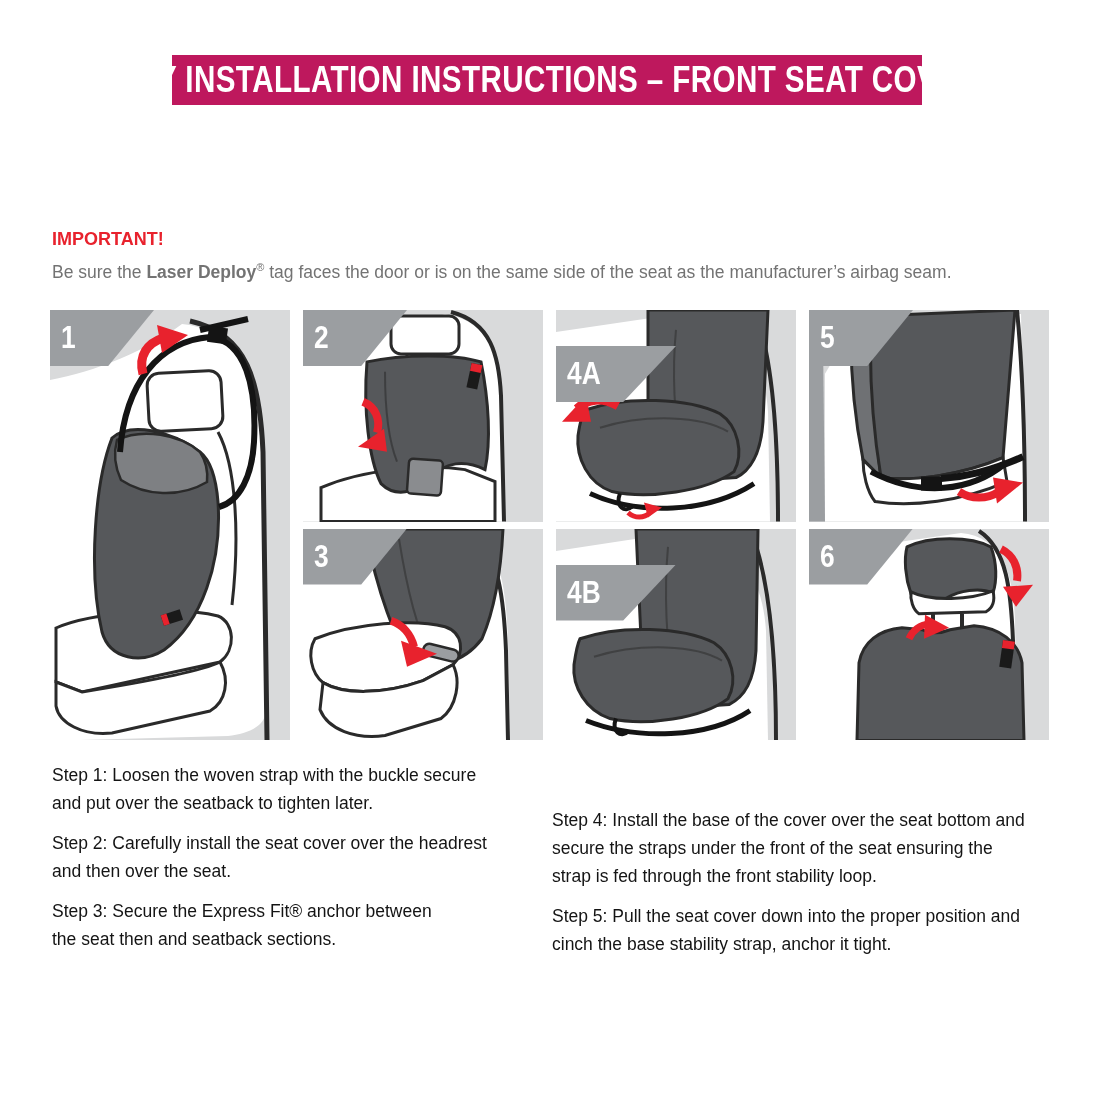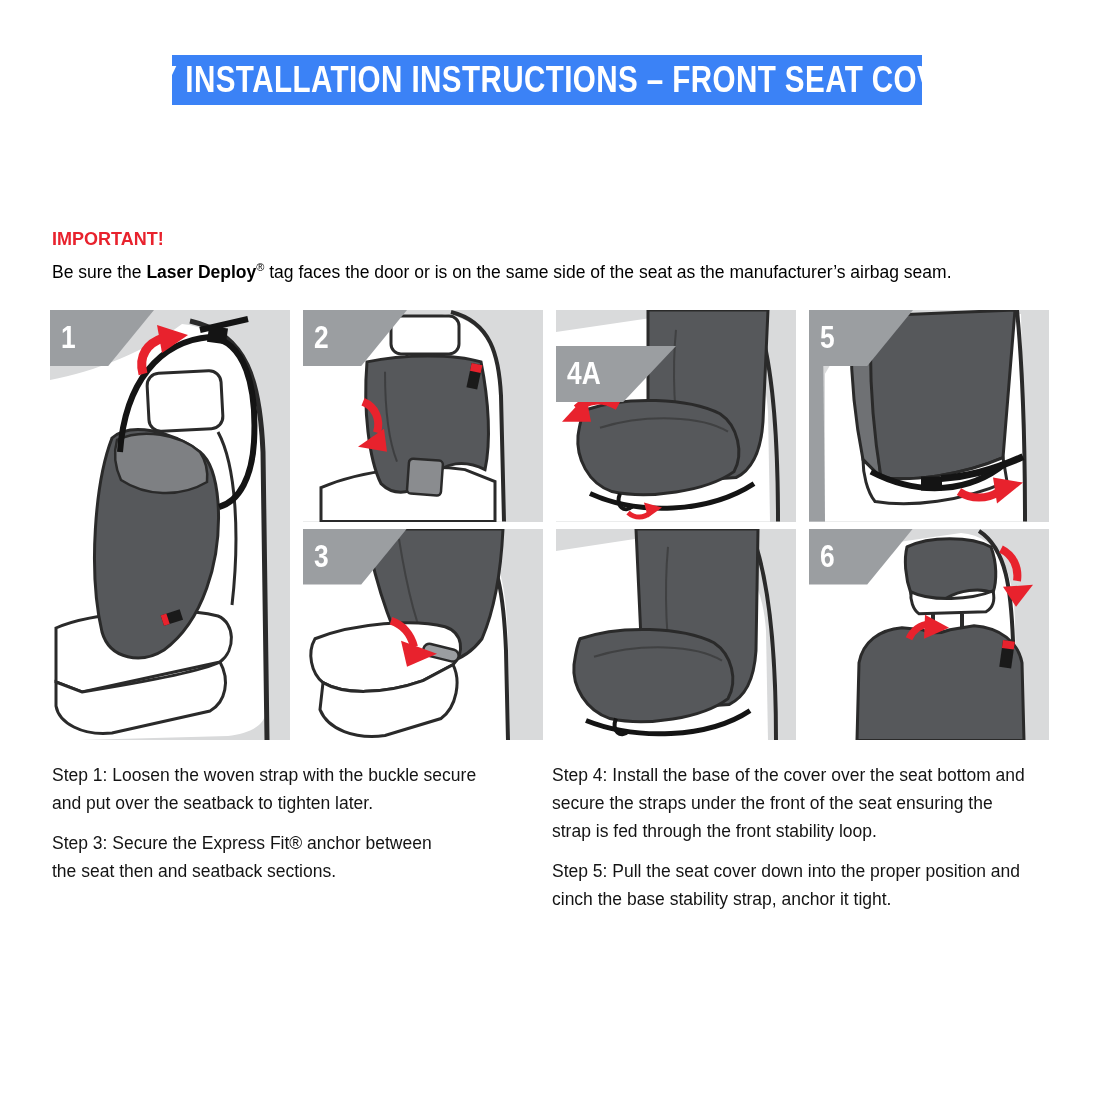--- a/index.html
+++ b/index.html
@@ -5,30 +5,30 @@
   html,body{margin:0;padding:0;}
   body{
     width:1100px;height:1100px;background:#ffffff;
     font-family:"Liberation Sans", sans-serif;color:#141414;
   }
   .stage{position:relative;width:1100px;height:1100px;overflow:hidden;background:#fff;}
 
   
   .banner{
     position:absolute;top:55px;left:172px;width:750px;height:50px;
-    background:#3b82f6;display:flex;align-items:center;justify-content:center;
+    background:#be185d;display:flex;align-items:center;justify-content:center;
   }
   .banner-text{
     color:#fff;font-weight:700;font-size:37px;white-space:nowrap;
     font-stretch:condensed;transform:scaleX(0.80);letter-spacing:0.5px;
   }
 
   
   .important{position:absolute;top:229px;left:52px;font-size:18px;font-weight:700;color:#e8222d;}
-  .notice{position:absolute;top:261px;left:52px;font-size:17.5px;color:#000000;white-space:nowrap;}
+  .notice{position:absolute;top:261px;left:52px;font-size:17.5px;color:#737373;white-space:nowrap;}
   .notice b{font-weight:700;}
   .sup{font-size:11px;vertical-align:super;}
 
   
   .grid{
     position:absolute;top:310px;left:50px;width:999px;height:430px;
     display:grid;grid-template-columns:repeat(4,1fr);grid-template-rows:1fr 1fr;
     column-gap:13px;row-gap:7px;
   }
   .panel{position:relative;background:#d9dadb;overflow:hidden;}
@@ -43,21 +43,21 @@
   .badge--wide{width:120px;margin-top:36px;}
   .badge span{
     color:#fff;font-size:31px;font-weight:700;padding-left:13px;
     transform:scaleX(0.85);transform-origin:left center;font-stretch:condensed;
   }
 
   
   .steps{position:absolute;top:761px;font-size:17.5px;line-height:28px;color:#141414;}
   .steps p{margin:0 0 12px 0;white-space:pre-line;}
   .steps--left{left:52px;width:512px;}
-  .steps--right{left:552px;width:522px;}
+  .steps--right{left:552px;width:522px;margin-top:45px;}
 </style>
 </head>
 <body>
 
 <div class="stage">
 
   <div class="banner">
     <div class="banner-text">EASY INSTALLATION INSTRUCTIONS – FRONT SEAT COVERS</div>
   </div>
 
@@ -175,20 +175,23 @@
       <svg viewBox="0 0 240 212" preserveAspectRatio="none">
         <path d="M0,212 L0,22 L118,4 C178,8 206,42 210,102 L212,212 Z" fill="#ffffff"></path>
         <path d="M194,0 C214,48 220,132 220,212" stroke="#2a2a2a" stroke-width="4" fill="none"></path>
         <path d="M80,0 L202,0 L200,122 C198,152 189,168 173,176 L113,180 C97,176 89,150 85,110 Z" fill="#56585b" stroke="#2a2a2a" stroke-width="3"></path>
         <path d="M112,18 C108,62 110,116 118,158" stroke="#2a2a2a" stroke-width="2" fill="none" opacity="0.5"></path>
         <path d="M24,110 C64,96 126,98 158,114 C176,126 182,152 172,170 C146,190 90,198 54,190 C30,182 16,158 18,136 C20,122 22,114 24,110 Z" fill="#56585b" stroke="#2a2a2a" stroke-width="3"></path>
         <path d="M38,128 C84,114 140,116 166,132" stroke="#2a2a2a" stroke-width="2" fill="none" opacity="0.5"></path>
         <path d="M30,192 C80,212 152,210 194,182" stroke="#141414" stroke-width="5" fill="none"></path>
         <path d="M60,190 C55,203 65,210 72,203" stroke="#141414" stroke-width="4" fill="none"></path>
       </svg>
+      <div class="badge badge--wide">
+          <span>4B</span>
+        </div>
     </div>
 
     <div class="panel">
       <svg viewBox="0 0 240 212" preserveAspectRatio="none">
         <path d="M0,212 L0,26 L152,4 C192,8 204,42 206,92 L208,212 Z" fill="#ffffff"></path>
         <path d="M170,2 C198,20 202,62 204,112 L206,212" stroke="#2a2a2a" stroke-width="4" fill="none"></path>
         <path d="M98,18 C120,7 162,7 182,18 C188,34 188,52 184,64 C170,58 150,62 138,69 C124,76 110,73 102,65 C96,48 95,30 98,18 Z" fill="#56585b" stroke="#2a2a2a" stroke-width="3"></path>
         <path d="M102,63 C122,73 162,71 184,62 C186,71 184,79 177,83 L110,85 C104,81 101,71 102,63 Z" fill="#ffffff" stroke="#2a2a2a" stroke-width="3"></path>
         <path d="M124,85 L124,103 M153,85 L153,103" stroke="#2a2a2a" stroke-width="4"></path>
         <path d="M48,212 L50,134 C54,113 70,101 93,99 L113,101 C121,105 131,105 141,101 L165,97 C191,99 209,113 213,134 L215,212 Z" fill="#56585b" stroke="#2a2a2a" stroke-width="3"></path>
@@ -204,20 +207,22 @@
       <div class="badge">
           <span>6</span>
         </div>
     </div>
 
   </div>
 
   <div class="steps steps--left">
     <p>Step 1: Loosen the woven strap with the buckle secure
 and put over the seatback to tighten later.</p>
+    <p>Step 2: Carefully install the seat cover over the headrest
+and then over the seat.</p>
     <p>Step 3: Secure the Express Fit® anchor between
 the seat then and seatback sections.</p>
   </div>
   <div class="steps steps--right">
     <p>Step 4: Install the base of the cover over the seat bottom and
 secure the straps under the front of the seat ensuring the
 strap is fed through the front stability loop.</p>
     <p>Step 5: Pull the seat cover down into the proper position and
 cinch the base stability strap, anchor it tight.</p>
   </div>

